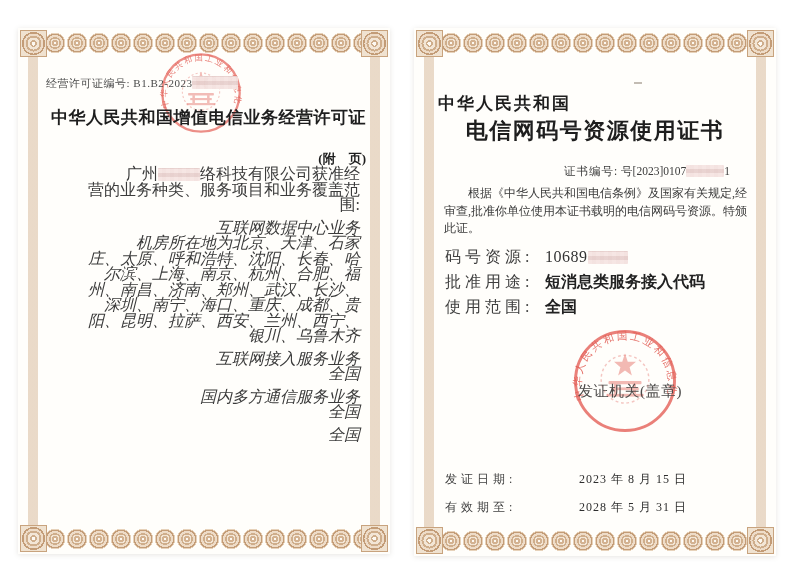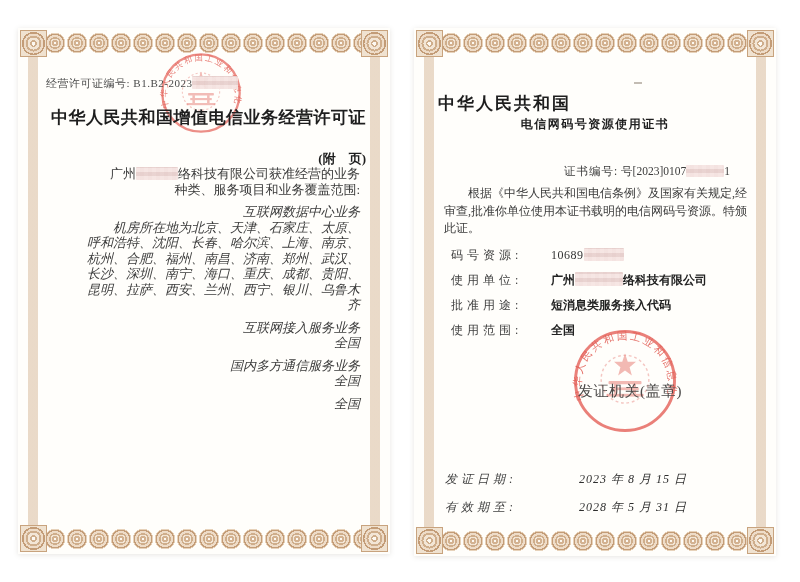--- a/index.html
+++ b/index.html
@@ -45,47 +45,47 @@
       repeating-linear-gradient(0deg, rgba(246,228,226,.85) 0 4px, rgba(230,205,203,.85) 4px 8px),
       repeating-linear-gradient(90deg, #f7ebe7 0 4px, #e8d4d0 4px 8px);
     filter:blur(.5px); }
 
   
   .l-licno { position:absolute; top:22px; left:4px; font-size:11px; color:#4a4a4a; letter-spacing:.5px; }
   .l-title { position:absolute; top:52px; left:0; right:0; text-align:center;
              font-size:17px; font-weight:bold; color:#1e1e1e; letter-spacing:.5px; }
   .l-sub   { position:absolute; top:75px; left:0; right:0; text-align:center;
              font-size:13px; font-weight:bold; color:#1e1e1e;margin-top:21px; }
-  .l-body  { position:absolute; top:112px; left:4px; right:6px; font-size:13px; line-height:15.5px; color:#3b3b3b;margin-left:35px; }
+  .l-body  { position:absolute; top:112px; left:4px; right:6px; font-size:16px; line-height:15.5px; color:#3b3b3b;margin-left:35px; }
   .l-body .intro { text-indent:2em; }
   .l-svc { margin-top:7px;font-style:italic; }
   .l-svc .name { padding-left:24px; }
   .l-svc .scope { text-indent:24px; }
   .seal-left { position:absolute; left:116px; top:-4px; width:86px; height:86px; z-index:1; opacity:.85; }
   .over-seal { z-index:2;text-align:right; }
 
   
   .r-mark  { position:absolute; top:28px; left:196px; width:8px; height:2px; background:#9b8f84; opacity:.6; }
   .r-title1{ position:absolute; top:38px; left:0; right:0; text-align:left;
              font-size:17px; font-weight:bold; color:#1e1e1e; letter-spacing:2px; }
   .r-title2{ position:absolute; top:62px; left:0; right:0; text-align:center;
-             font-size:12px; font-weight:bold; color:#1e1e1e; letter-spacing:1.5px; }
+             font-size:22px; font-weight:bold; color:#1e1e1e; letter-spacing:1.5px; }
   .r-certno{ position:absolute; top:110px; left:126px; font-size:11.5px; color:#3b3b3b; }
   .r-certno .lab { letter-spacing:1px; }
   .r-body  { position:absolute; top:131px; left:6px; right:4px; font-size:12px; line-height:17.5px;
              text-indent:2em; color:#3b3b3b; }
-  .r-fields{ position:absolute; top:193px; left:7px; right:0; font-size:12px; color:#3f3f3f;margin-left:6px; }
+  .r-fields{ position:absolute; top:193px; left:7px; right:0; font-size:16px; color:#3f3f3f; }
   .r-row   { height:25px; }
   .r-lab   { display:inline-block; width:100px; letter-spacing:4px; }
   .r-val   { font-weight:bold; color:#222; }
   .r-val.num { font-weight:normal; color:#333; letter-spacing:.5px; }
   .seal-right { position:absolute; left:132px; top:272px; width:110px; height:110px; z-index:2; opacity:.9; }
   .r-issuer { position:absolute; left:140px; top:328px; font-size:15px; color:#4c4a49; z-index:3; letter-spacing:.5px; }
   .r-dates { position:absolute; top:417px; left:7px; font-size:12px; color:#3f3f3f; }
-  .r-drow  { height:28px;font-style:italic; }
+  .r-drow  { height:28px; }
   .r-dlab  { display:inline-block; width:134px; letter-spacing:4px; }
   .r-dval  { letter-spacing:1px; color:#2e2e2e; }
 </style>
 </head>
 <body>
 
 <div id="stage">
 
   <div class="cert" id="cert-left">
     <div class="edge h medal top"></div>
@@ -165,23 +165,20 @@
       <div class="r-certno">
         <span class="lab">证书编号:</span>
         <span>号[2023]0107</span><span class="redact" style="width:38px;height:12px;"></span><span>1</span>
       </div>
 
       <p class="r-body">根据《中华人民共和国电信条例》及国家有关规定,经审查,批准你单位使用本证书载明的电信网码号资源。特颁此证。</p>
 
       <div class="r-fields">
         <div class="r-row">
           <span class="r-lab">码号资源:</span><span class="r-val num">10689</span><span class="redact" style="width:40px;height:13px;"></span>
-        </div>
-        <div class="r-row">
-          <span class="r-lab">使用单位:</span><span class="r-val">广州</span><span class="redact" style="width:48px;height:14px;"></span><span class="r-val">络科技有限公司</span>
         </div>
         <div class="r-row">
           <span class="r-lab">批准用途:</span><span class="r-val">短消息类服务接入代码</span>
         </div>
         <div class="r-row">
           <span class="r-lab">使用范围:</span><span class="r-val">全国</span>
         </div>
       </div>
 
       <svg class="seal-right" viewBox="0 0 120 120">

